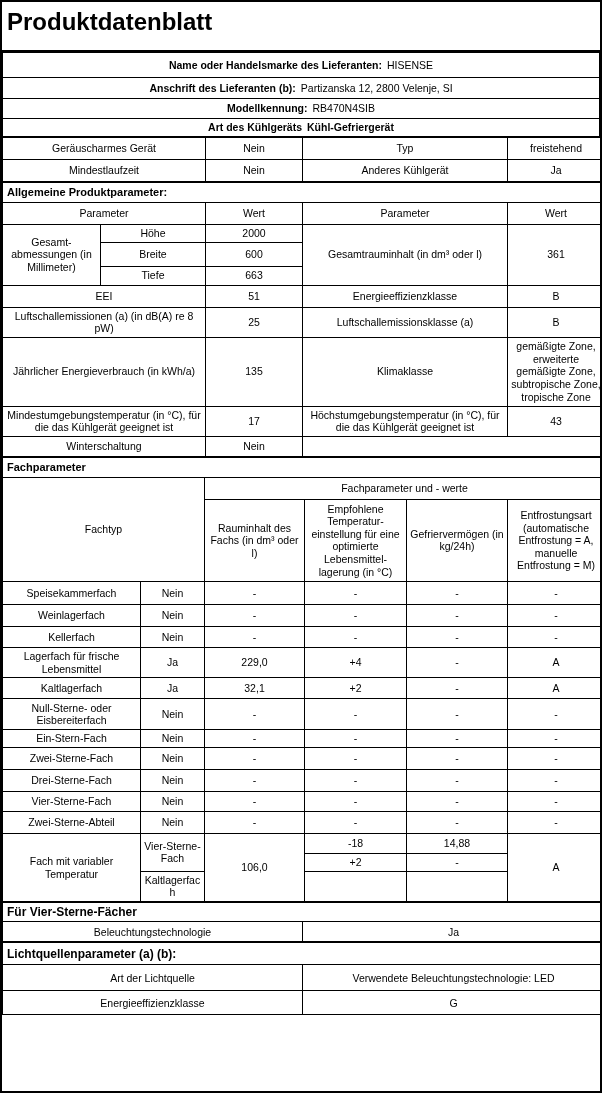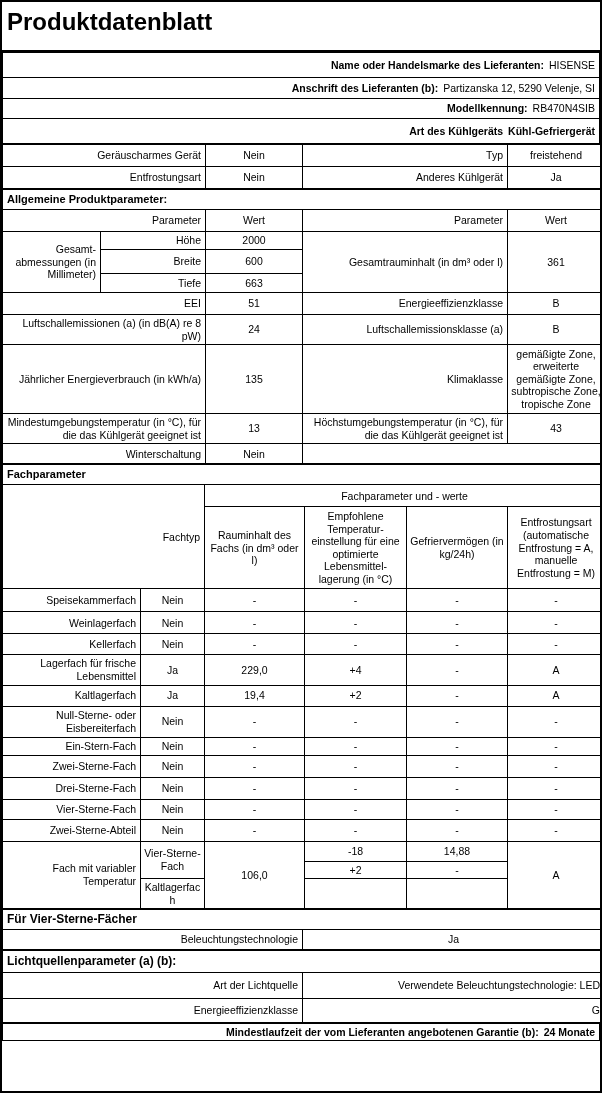--- a/index.html
+++ b/index.html
@@ -23,21 +23,21 @@
   .title-row span { font-weight: bold; font-size: 24px; letter-spacing: 0; }
   table { border-collapse: collapse; width: 100%; table-layout: fixed; }
   td {
     border: 1px solid #000;
     padding: 2px 4px;
     vertical-align: middle;
     overflow: hidden;
     word-wrap: break-word;
   }
   td.ctr { text-align: center; padding: 2px 2px; }
-  td.left { text-align: right; }
+  td.left { text-align: center; }
   td.sec { font-weight: bold; font-size: 11px; }
   td.sec-lg { font-weight: bold; font-size: 12px; }
   .lbl { font-weight: bold; margin-right: 5px; }
   .val { font-weight: normal; }
   .b { font-weight: bold; }
 </style>
 </head>
 <body>
 
 <div class="sheet">
@@ -48,29 +48,29 @@
 
   <table>
     <tbody>
         <tr style="height:25px">
       <td class="left">
         <span class="lbl">Name oder Handelsmarke des Lieferanten:</span><span class="val">HISENSE</span>
       </td>
     </tr>
     <tr style="height:21px">
       <td class="left">
-        <span class="lbl">Anschrift des Lieferanten (b):</span><span class="val">Partizanska 12, 5290 Velenje, SI</span>
+        <span class="lbl">Anschrift des Lieferanten (b):</span><span class="val">Partizanska 12, 2800 Velenje, SI</span>
       </td>
     </tr>
     <tr style="height:20px">
       <td class="left">
         <span class="lbl">Modellkennung:</span><span class="val">RB470N4SIB</span>
       </td>
     </tr>
-    <tr style="height:25px">
+    <tr style="height:17px">
       <td class="left">
         <span class="lbl">Art des Kühlgeräts</span><span class="b">Kühl-Gefriergerät</span>
       </td>
     </tr>
   </tbody>
     </table>
 
   <table>
     <colgroup>
         <col style="width:203px">
@@ -79,21 +79,21 @@
         <col style="width:97px">
       </colgroup>
     <tbody>
         <tr style="height:22px">
       <td class="left">Geräuscharmes Gerät</td>
       <td class="ctr">Nein</td>
       <td class="left">Typ</td>
       <td class="ctr">freistehend</td>
     </tr>
     <tr style="height:22px">
-      <td class="left">Entfrostungsart</td>
+      <td class="left">Mindestlaufzeit</td>
       <td class="ctr">Nein</td>
       <td class="left">Anderes Kühlgerät</td>
       <td class="ctr">Ja</td>
     </tr>
   </tbody>
     </table>
 
   <table>
     <colgroup>
         <col style="width:98px">
@@ -128,33 +128,33 @@
       <td class="ctr">663</td>
     </tr>
     <tr style="height:22px">
       <td class="left" colspan="2">EEI</td>
       <td class="ctr">51</td>
       <td class="left">Energieeffizienzklasse</td>
       <td class="ctr">B</td>
     </tr>
     <tr style="height:27px">
       <td class="left" colspan="2">Luftschallemissionen (a) (in dB(A) re 8 pW)</td>
-      <td class="ctr">24</td>
+      <td class="ctr">25</td>
       <td class="left">Luftschallemissionsklasse (a)</td>
       <td class="ctr">B</td>
     </tr>
     <tr style="height:69px">
       <td class="left" colspan="2">Jährlicher Energieverbrauch (in kWh/a)</td>
       <td class="ctr">135</td>
       <td class="left">Klimaklasse</td>
       <td class="ctr">gemäßigte Zone, erweiterte gemäßigte Zone, subtropische Zone, tropische Zone</td>
     </tr>
     <tr style="height:28px">
       <td class="left" colspan="2">Mindestumgebungstemperatur (in °C), für die das Kühlgerät geeignet ist</td>
-      <td class="ctr">13</td>
+      <td class="ctr">17</td>
       <td class="left">Höchstumgebungstemperatur (in °C), für die das Kühlgerät geeignet ist</td>
       <td class="ctr">43</td>
     </tr>
     <tr style="height:20px">
       <td class="left" colspan="2">Winterschaltung</td>
       <td class="ctr">Nein</td>
       <td class="left" colspan="2"></td>
     </tr>
   </tbody>
     </table>
@@ -210,21 +210,21 @@
       <td class="left">Lagerfach für frische Lebensmittel</td>
       <td class="ctr">Ja</td>
       <td class="ctr">229,0</td>
       <td class="ctr">+4</td>
       <td class="ctr">-</td>
       <td class="ctr">A</td>
     </tr>
     <tr style="height:21px">
       <td class="left">Kaltlagerfach</td>
       <td class="ctr">Ja</td>
-      <td class="ctr">19,4</td>
+      <td class="ctr">32,1</td>
       <td class="ctr">+2</td>
       <td class="ctr">-</td>
       <td class="ctr">A</td>
     </tr>
     <tr style="height:31px">
       <td class="left">Null-Sterne- oder Eisbereiterfach</td>
       <td class="ctr">Nein</td>
       <td class="ctr">-</td>
       <td class="ctr">-</td>
       <td class="ctr">-</td>
@@ -320,28 +320,19 @@
       <td class="left">Art der Lichtquelle</td>
       <td class="left">Verwendete Beleuchtungstechnologie: LED</td>
     </tr>
     <tr style="height:24px">
       <td class="left">Energieeffizienzklasse</td>
       <td class="left">G</td>
     </tr>
   </tbody>
     </table>
 
-  <table>
-    <tbody>
-        <tr style="height:16px">
-      <td class="left">
-        <span class="lbl">Mindestlaufzeit der vom Lieferanten angebotenen Garantie (b):</span><span class="b">24 Monate</span>
-      </td>
-    </tr>
-  </tbody>
-    </table>
 
   <table>
     <tbody>
   </tbody>
     </table>
 
 </div>
 
 </body></html>

